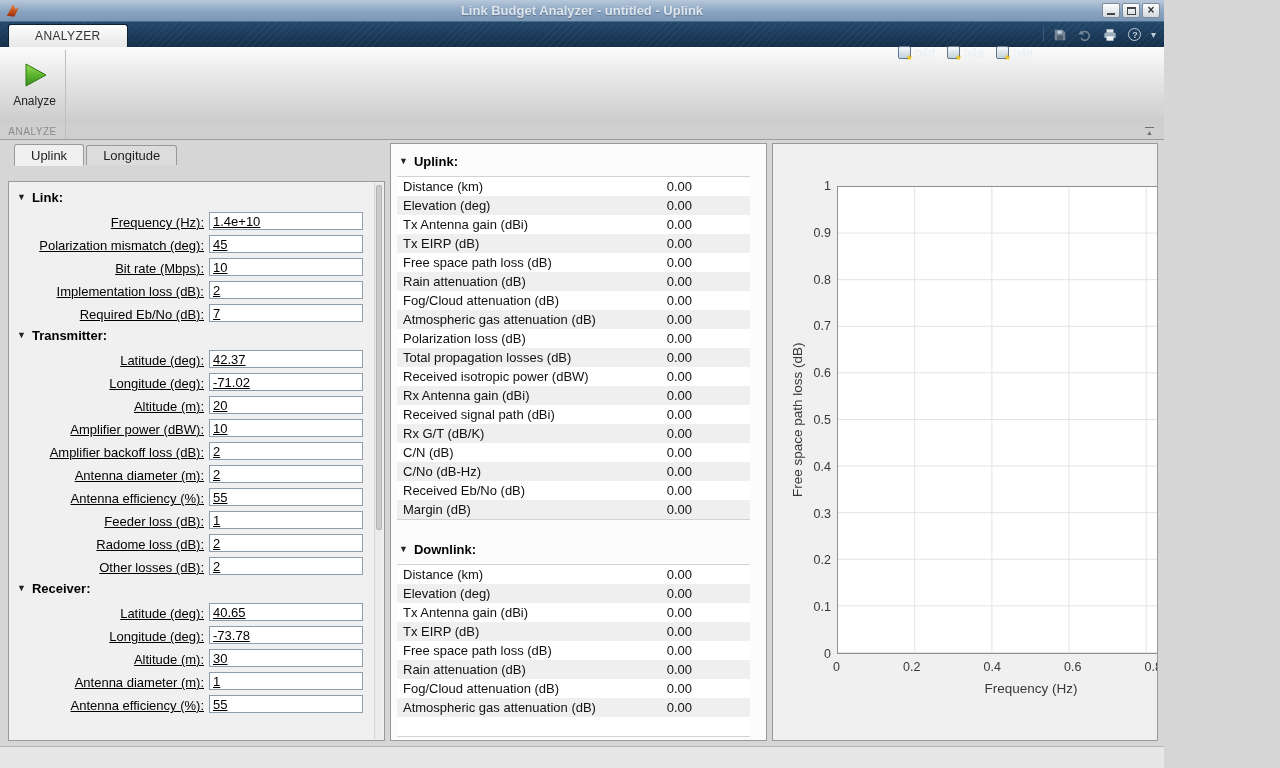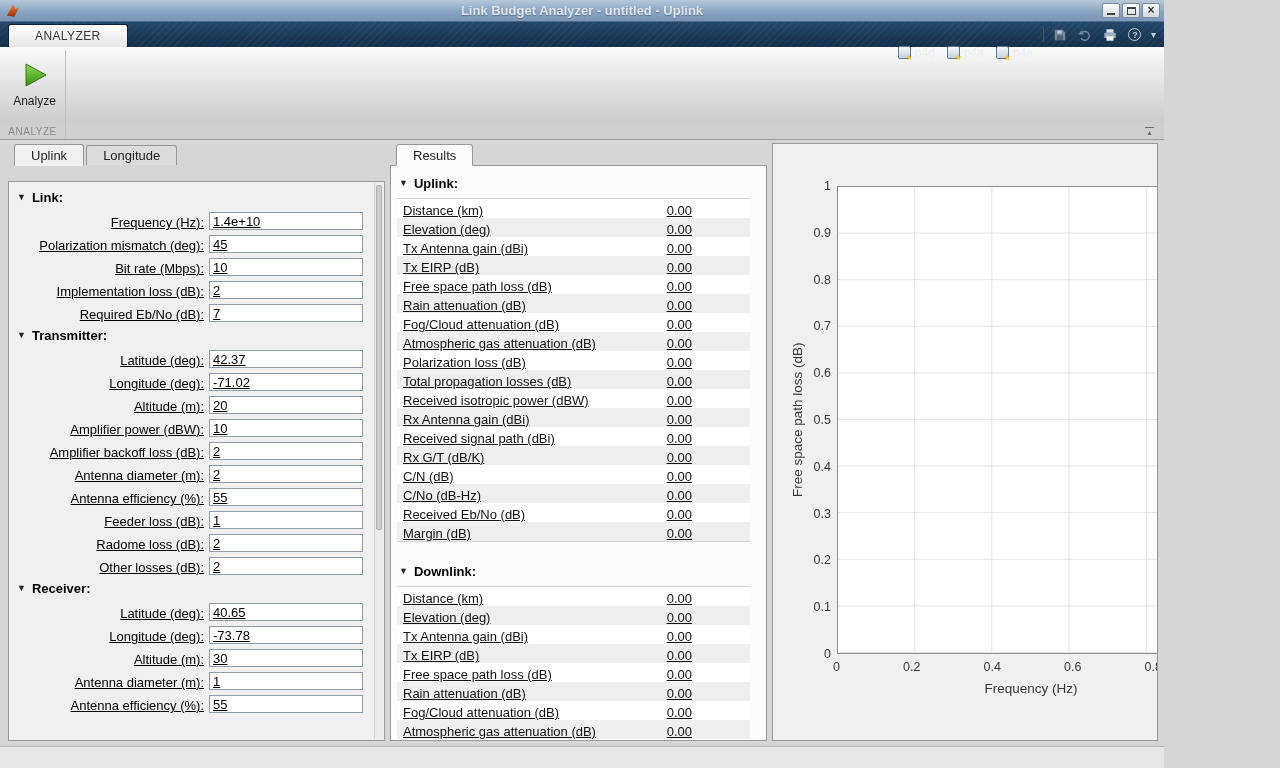--- a/index.html
+++ b/index.html
@@ -88,21 +88,21 @@
     background:#ececec; border-left:1px solid #d3d3d3; }
   .vscroll .thumb { position:absolute; top:2px; left:1px; right:1px; height:62%;
     background:#cbcbcb; border:1px solid #b3b3b3; border-radius:2px; }
 
   
   .panel.middle .panel-body { padding-top:4px; }
   .rheader { display:flex; align-items:center; gap:6px; margin:6px 0 7px 8px;
     font-size:13px; font-weight:bold; color:#000; line-height:15px; }
   .rheader.second { margin-top:22px; }
   .rtable { margin:0 16px 0 6px; border-top:1px solid #d2d2d2; border-bottom:1px solid #d2d2d2; }
-  .rrow { display:flex; align-items:flex-end; height:19px; font-size:13px; color:#111; background:#fff;text-decoration:underline; }
+  .rrow { display:flex; align-items:center; height:19px; font-size:13px; color:#111; background:#fff; }
   .rrow:nth-child(even) { background:#efefef; }
   .rlabel { flex:1; padding-left:6px; white-space:nowrap; overflow:hidden; }
   .rvalue { width:70px; text-align:right; }
   .rfiller { width:58px; }
 
   
   .plot-wrap { position:absolute; inset:0; display:grid;
     grid-template-columns:14px 20px 30px 388px 1fr;
     grid-template-rows:42px 468px 24px 30px 1fr; }
   .ylabel { grid-column:2; grid-row:2; writing-mode:vertical-rl; transform:rotate(180deg);
@@ -362,23 +362,20 @@
 
         </div>
 
         <div class="vscroll">
           <div class="thumb"></div>
         </div>
       </div>
     </div>
 
     <div class="panel middle">
-      <div class="panel-tabs">
-        <div class="ptab active">Results</div>
-      </div>
       <div class="panel-body">
 
         <div class="rheader">
           <span class="arrow">▼</span>
           <span>Uplink:</span>
         </div>
         <div class="rtable">
 
             <div class="rrow">
               <span class="rlabel">Distance (km)</span>

